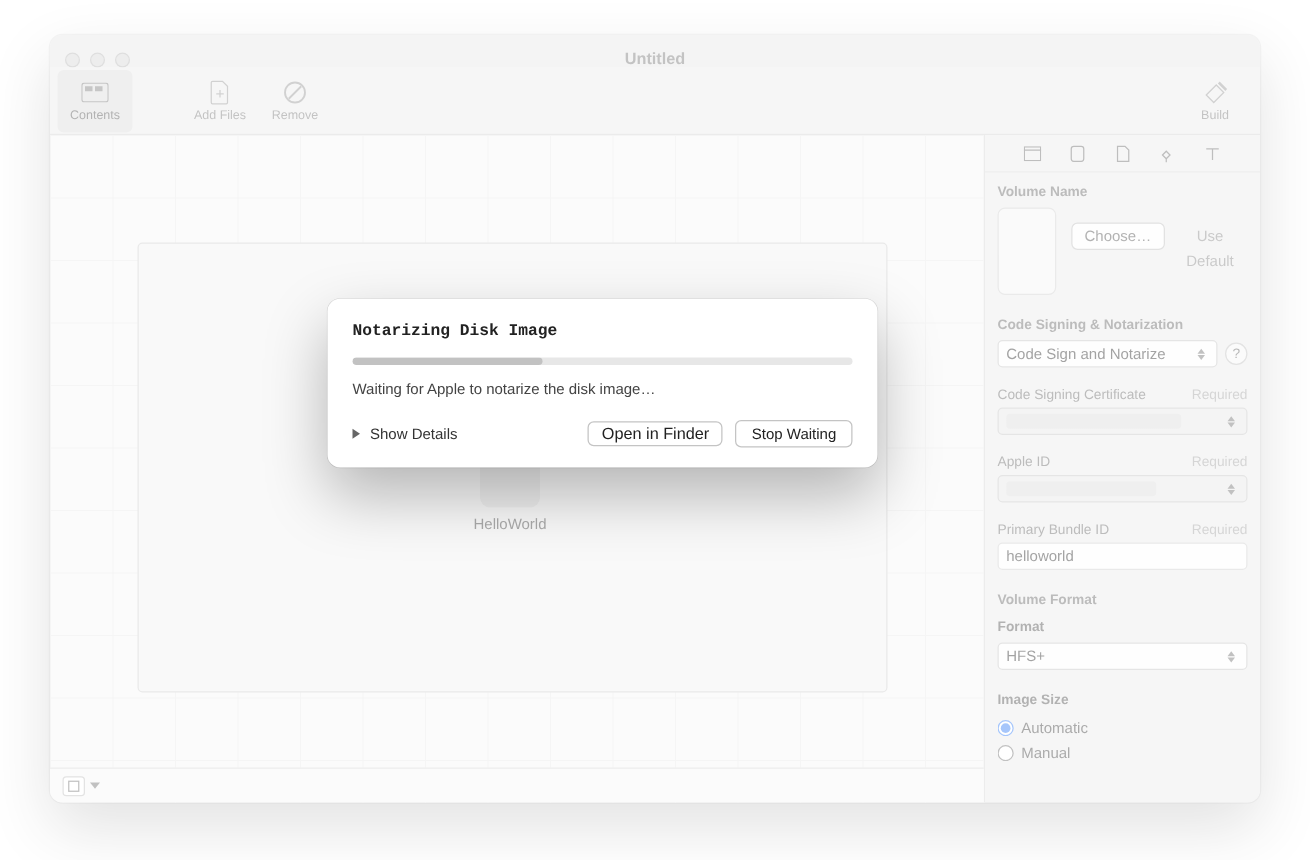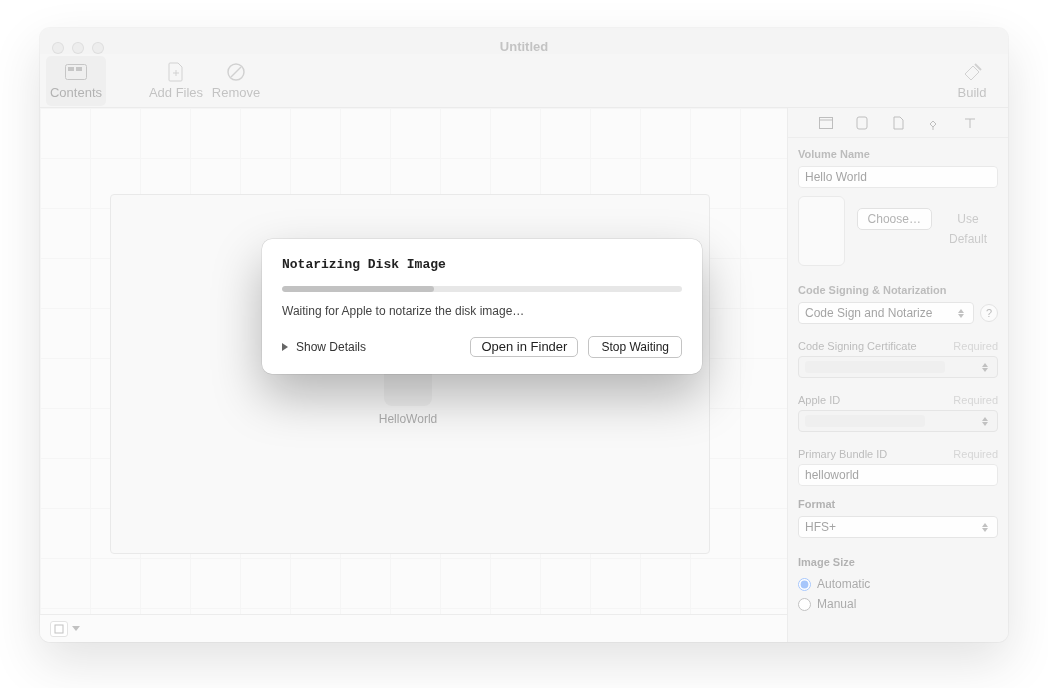--- a/index.html
+++ b/index.html
@@ -65,21 +65,21 @@
     background: #ececec;
     position: relative;
   }
   .tool-item {
     width: 60px;
     height: 50px;
     display: flex;
     flex-direction: column;
     align-items: center;
     justify-content: center;
-    font-size: 13px;
+    font-size: 10px;
     color: #7a7a7a;
     border-radius: 5px;
     gap: 3px;
   }
   .tool-item.selected {
     background: #dcdcdc;
     color: #555;
   }
   .tool-icon {
     width: 24px; height: 20px;
@@ -390,23 +390,20 @@
             </svg>
           </div>
         <div class="ticon">
             <svg width="12" height="12" viewBox="0 0 12 12">
               <path d="M1 2h10M6 2v9" stroke="#6f6f6f"></path>
             </svg>
           </div>
       </div>
 
       <div class="insp-section-title">Volume Name</div>
-      <div class="insp-pad">
-        <input class="text-input" value="Hello World" style="">
-      </div>
       <div class="insp-pad icon-well-row">
         <div class="icon-well"></div>
         <div class="well-buttons">
           <div class="btn-sm">Choose…</div>
           <div class="btn-sm ghost">Use Default</div>
         </div>
       </div>
 
       <div class="insp-section-title">Code Signing &amp; Notarization</div>
       <div class="insp-pad row-flex">
@@ -449,20 +446,21 @@
       </div>
 
       <div class="field-label-row">
         <span>Primary Bundle ID</span>
         <span class="req">Required</span>
       </div>
       <div class="insp-pad">
         <input class="text-input" value="helloworld" style="">
       </div>
 
+      <div class="insp-section-title">Volume Format</div>
       <div class="insp-section-title" style="font-weight:700;color:#555;padding-top:4px">Format</div>
       <div class="insp-pad">
         <div class="select">
           <span>HFS+</span>
           <span class="arrows">
               <span class="up"></span>
               <span class="dn"></span>
             </span>
         </div>
       </div>

